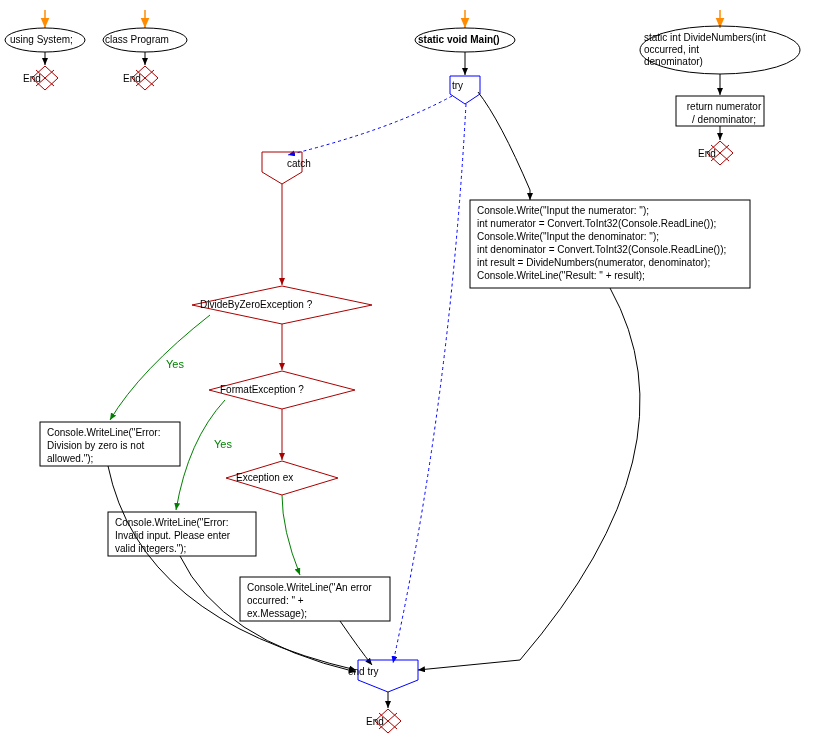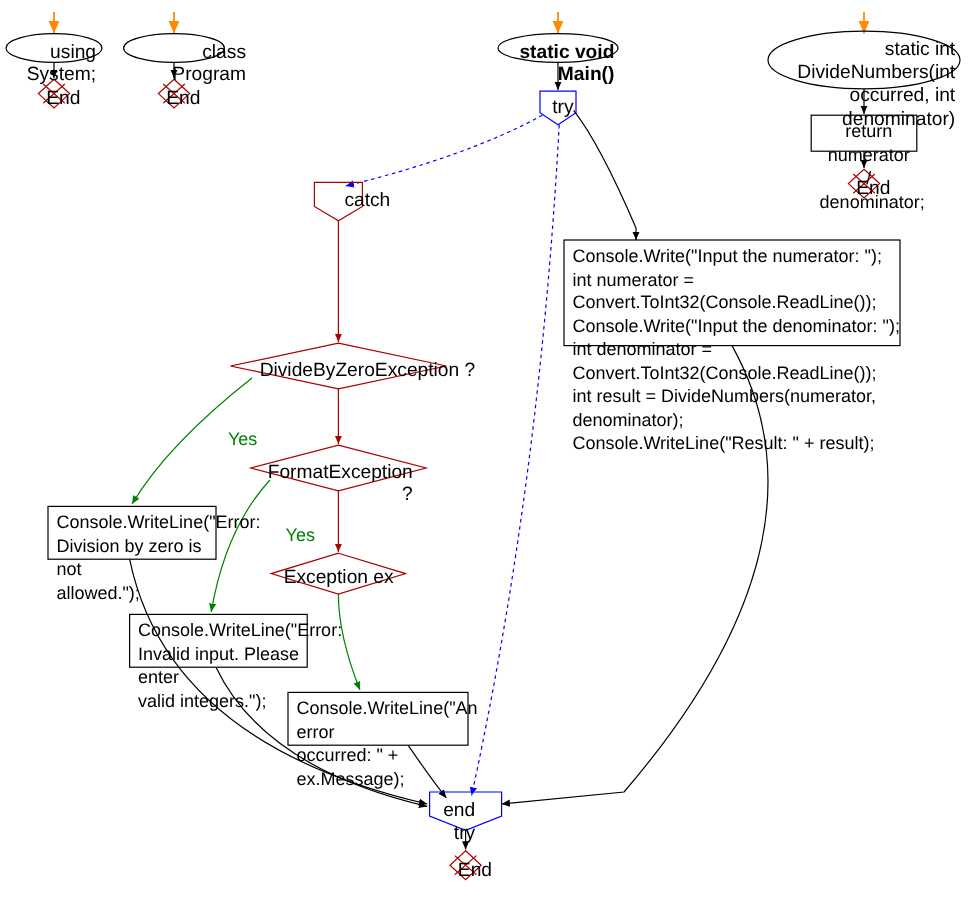--- a/index.html
+++ b/index.html
@@ -12,38 +12,37 @@
     height: 756px;
     position: relative;
   }
   svg {
     position: absolute;
     top: 0;
     left: 0;
   }
   .node-text {
     position: absolute;
-    text-align: right;
-    font-size: 16px;
+    text-align: left;
+    font-size: 10px;
     line-height: 1.2;
     pointer-events: none;
   }
   .box-text {
     position: absolute;
     text-align: left;
-    font-size: 15px;
+    font-size: 10px;
     line-height: 1.3;
     padding: 3px 5px;
     pointer-events: none;
   }
   .yes-label {
     position: absolute;
     color: #008000;
-    font-size: 15px;
-    margin-left: 24px;
+    font-size: 11px;
   }
 </style>
 </head>
 <body>
 
 <svg width="813" height="756">
   <defs>
     <marker id="arrow-black" markerWidth="8" markerHeight="8" refX="7" refY="3" orient="auto">
       <path d="M0,0 L7,3 L0,6 Z" fill="#000"></path>
     </marker>

